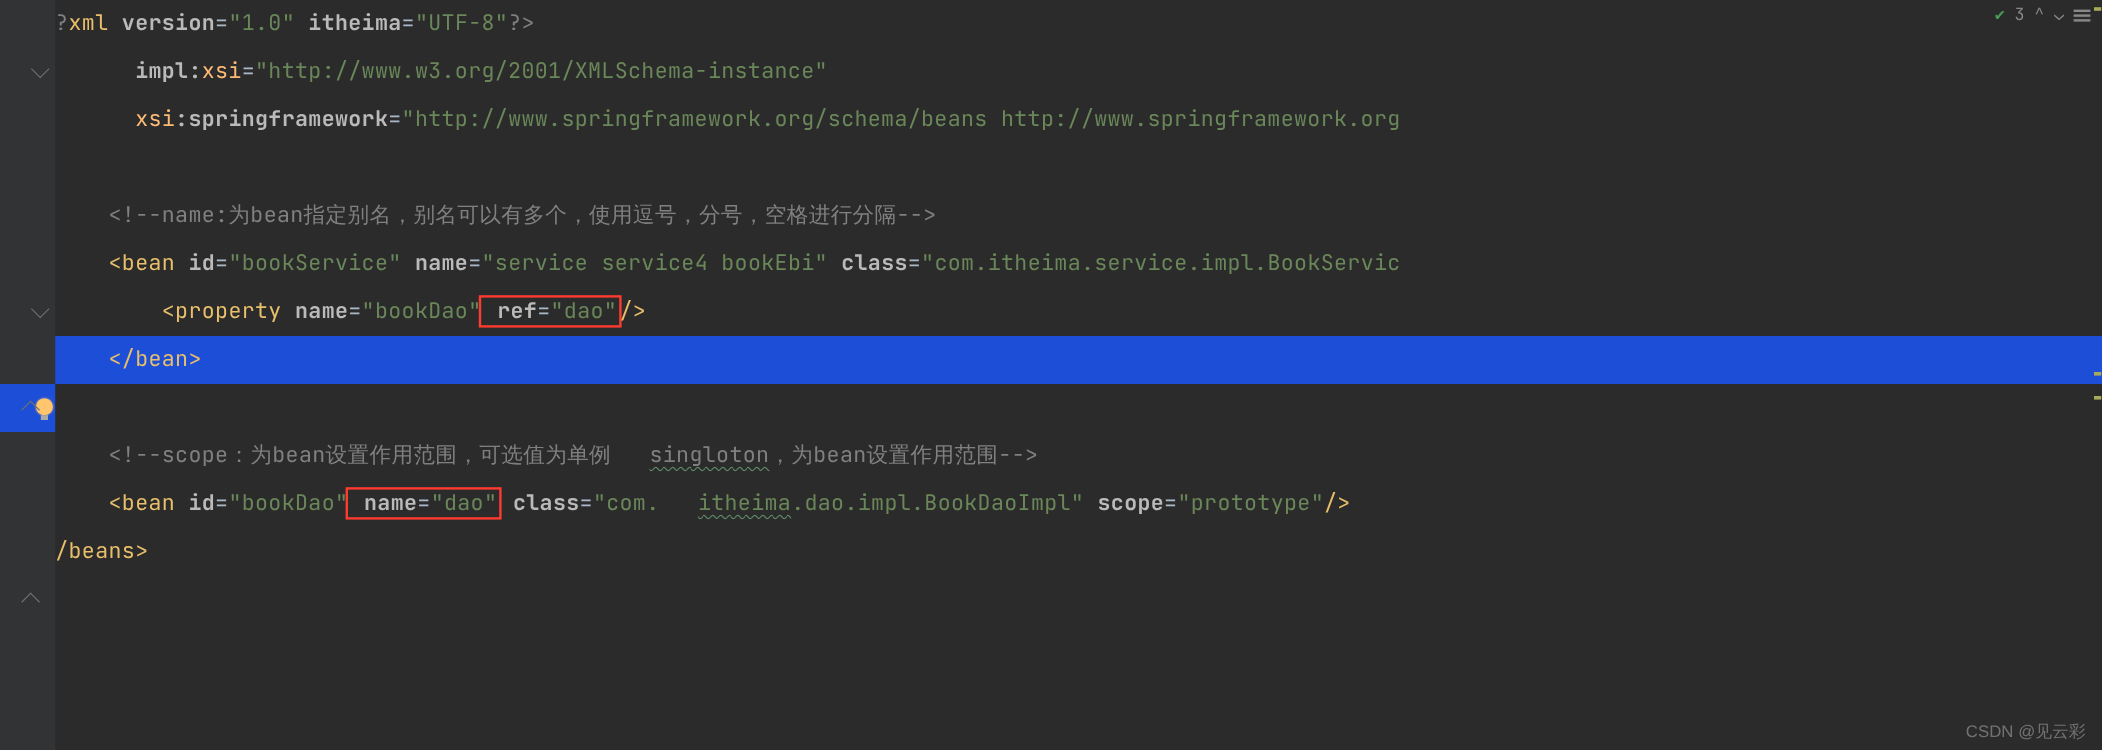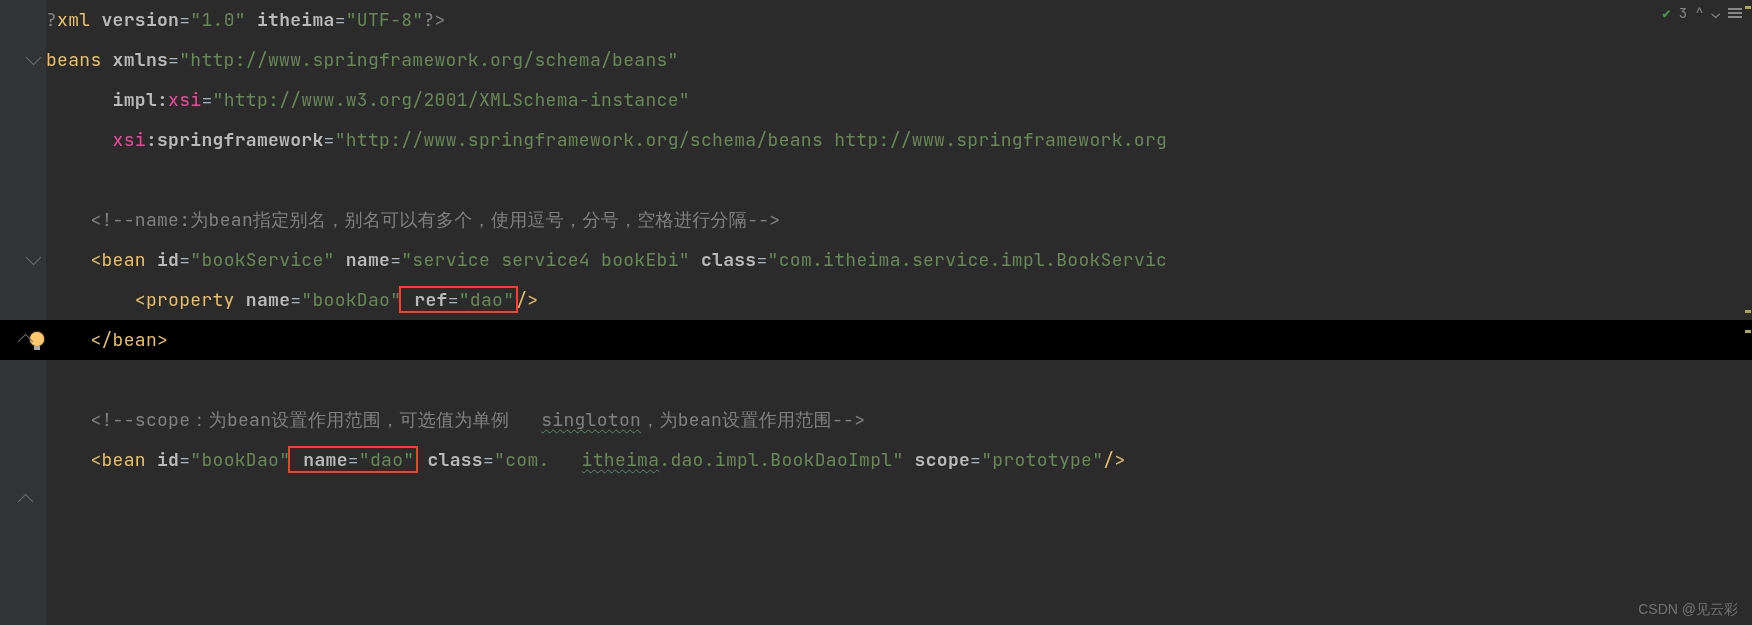--- a/index.html
+++ b/index.html
@@ -1,24 +1,24 @@
 <!DOCTYPE html>
 <html><head>
 <meta charset="utf-8">
 <style>
   html,body{margin:0;padding:0;width:1752px;height:625px;background:#2b2b2b;font-family:'JetBrains Mono','Consolas','Courier New',monospace;font-size:18px;overflow:hidden;color:#a9b7c6;}
   .editor{position:relative;width:100%;height:100%;}
   .gutter{position:absolute;left:0;top:0;width:46px;height:100%;background:#313335;}
   .code{position:absolute;left:46px;top:0;right:0;bottom:0;padding-top:0;}
   .line{white-space:pre;height:40px;line-height:40px;font-size:18px;letter-spacing:0.3px;}
   .g-line{height:40px;line-height:40px;position:relative;}
-  .cursor-line{background:#000000;}
+  .cursor-line{background:#1d4ed8;}
   .t-tag{color:#e8bf6a;}
   .t-attr{color:#bababa;font-weight:bold;}
-  .t-ns{color:#ec4899;}
+  .t-ns{color:#fdba74;}
   .t-op{color:#a9b7c6;}
   .t-str{color:#6a8759;}
   .t-cmt{color:#808080;font-style:normal;}
   .t-close{color:#e8bf6a;}
   .t-pi{color:#808080;}
   .wavy{text-decoration:underline wavy #5e8766;text-decoration-thickness:1px;text-underline-offset:3px;padding-left:32px;}
   .hl-red{border:2px solid #ff3b30;padding:0 2px;margin:0 -2px;}
   .fold{display:inline-block;width:10px;height:10px;border:1px solid #6e6e6e;border-width:0 0 1px 1px;transform:rotate(-45deg);position:absolute;}
   .fold-open{transform:rotate(-45deg);}
   .fold-close{display:inline-block;width:10px;height:10px;border:1px solid #6e6e6e;border-width:1px 0 0 1px;transform:rotate(45deg);position:absolute;}
@@ -73,21 +73,20 @@
     <div class="g-line"></div>
     <div class="g-line">
         <span class="fold-close" style="left:20px;top:16px"></span>
       </div>
   </div>
 
   <div class="code">
 
     <div class="line"><span class="t-pi">?</span><span class="t-tag">xml</span><span class="t-attr"> version</span><span class="t-op">=</span><span class="t-str">"1.0"</span><span class="t-attr"> itheima</span><span class="t-op">=</span><span class="t-str">"UTF-8"</span><span class="t-pi">?&gt;</span></div>
 
-    <div class="line"><span class="t-tag">beans</span><span class="t-attr"> xmlns</span><span class="t-op">=</span><span class="t-str">"http://www.springframework.org/schema/beans"</span></div>
 
     <div class="line"><span>      </span><span class="t-attr">impl:</span><span class="t-ns">xsi</span><span class="t-op">=</span><span class="t-str">"http://www.w3.org/2001/XMLSchema-instance"</span></div>
 
     <div class="line"><span>      </span><span class="t-ns">xsi</span><span class="t-attr">:springframework</span><span class="t-op">=</span><span class="t-str">"http://www.springframework.org/schema/beans http://www.springframework.org</span></div>
 
     <div class="line"></div>
 
     <div class="line"><span>    </span><span class="t-cmt">&lt;!--</span><span class="t-cmt">name:为bean指定别名，别名可以有多个，使用逗号，分号，空格进行分隔</span><span class="t-cmt">--&gt;</span></div>
 
     <div class="line"><span>    </span><span class="t-tag">&lt;</span><span class="t-tag">bean</span><span class="t-attr"> id</span><span class="t-op">=</span><span class="t-str">"bookService"</span><span class="t-attr"> name</span><span class="t-op">=</span><span class="t-str">"service service4 bookEbi"</span><span class="t-attr"> class</span><span class="t-op">=</span><span class="t-str">"com.itheima.service.impl.BookServic</span></div>
@@ -95,16 +94,17 @@
     <div class="line"><span>        </span><span class="t-tag">&lt;</span><span class="t-tag">property</span><span class="t-attr"> name</span><span class="t-op">=</span><span class="t-str">"bookDao"</span><span class="hl-red"><span class="t-attr"> ref</span><span class="t-op">=</span><span class="t-str">"dao"</span></span><span class="t-tag">/&gt;</span></div>
 
     <div class="line cursor-line"><span>    </span><span class="t-close">&lt;/</span><span class="t-close">bean</span><span class="t-close">&gt;</span></div>
 
     <div class="line"></div>
 
     <div class="line"><span>    </span><span class="t-cmt">&lt;!--</span><span class="t-cmt">scope：为bean设置作用范围，可选值为单例</span><span class="t-cmt wavy">singloton</span><span class="t-cmt">，为bean设置作用范围</span><span class="t-cmt">--&gt;</span></div>
 
     <div class="line"><span>    </span><span class="t-tag">&lt;</span><span class="t-tag">bean</span><span class="t-attr"> id</span><span class="t-op">=</span><span class="t-str">"bookDao"</span><span class="hl-red"><span class="t-attr"> name</span><span class="t-op">=</span><span class="t-str">"dao"</span></span><span class="t-attr"> class</span><span class="t-op">=</span><span class="t-str">"com.</span><span class="t-str wavy">itheima</span><span class="t-str">.dao.impl.BookDaoImpl"</span><span class="t-attr"> scope</span><span class="t-op">=</span><span class="t-str">"prototype"</span><span class="t-tag">/&gt;</span></div>
 
+    <div class="line"><span class="t-close">/beans</span><span class="t-close">&gt;</span></div>
   </div>
 
   <div class="watermark">CSDN @见云彩</div>
 </div>
 
 </body></html>

